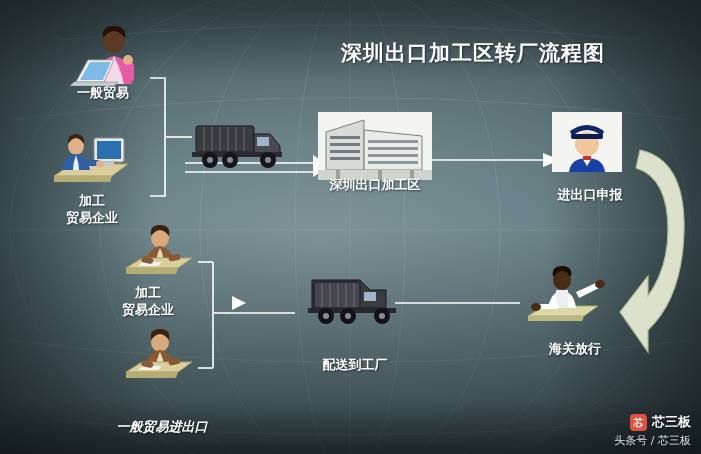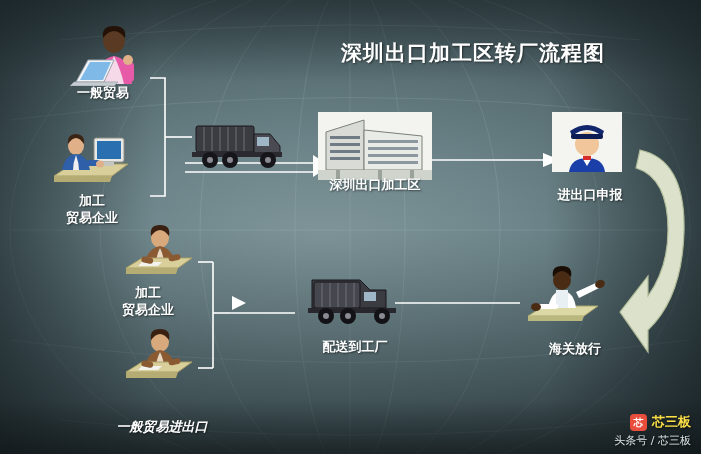--- a/index.html
+++ b/index.html
@@ -85,21 +85,21 @@
     width: 17px; height: 17px;
     border-radius: 4px;
     background: #e94d3c;
     color: #fff;
     font-size: 10px;
     line-height: 17px;
     text-align: center;
     font-weight: bold;
   }
   .wm-name {
-    color: #fde047;
+    color: #ffffff;
     font-size: 13px;
     font-weight: bold;
     text-shadow: 1px 1px 2px rgba(0,0,0,0.6);
   }
   .wm-sub {
     color: #dfe6e7;
     font-size: 11px;
     text-shadow: 1px 1px 2px rgba(0,0,0,0.6);
   }
 </style>
@@ -289,21 +289,21 @@
       <rect x="68" y="20" width="12" height="9" fill="#9fb6c6"></rect>
       <rect x="12" y="36" width="88" height="5" fill="#27272d"></rect>
       <circle cx="30" cy="44" r="8" fill="#131317"></circle>
         <circle cx="30" cy="44" r="3" fill="#8a8a92"></circle>
       <circle cx="52" cy="44" r="8" fill="#131317"></circle>
         <circle cx="52" cy="44" r="3" fill="#8a8a92"></circle>
       <circle cx="86" cy="44" r="8" fill="#131317"></circle>
         <circle cx="86" cy="44" r="3" fill="#8a8a92"></circle>
     </svg>
   </div>
-  <div class="label" style="left:300px;top:338px;width:110px;">配送到工厂</div>
+  <div class="label" style="left:300px;top:356px;width:110px;">配送到工厂</div>
 
   <div class="node" style="left:112px;top:224px;width:92px;height:58px;">
     <svg viewBox="0 0 92 58" width="92" height="58">
       <ellipse cx="48" cy="14" rx="9" ry="10" fill="#d8a97d"></ellipse>
       <path d="M39 12 q9 -12 18 0 q2 -11 -9 -11 q-11 0 -9 11z" fill="#3a2010"></path>
       <path d="M32 40 q4 -16 16 -18 q12 2 16 18z" fill="#8a5a33"></path>
       <path d="M48 24 q-4 8 -4 16 h8 q0 -8 -4 -16z" fill="#e8d8c0"></path>
       <path d="M14 44 l16 -10 h50 l-14 10z" fill="#d8cf9a" stroke="#a99f66"></path>
       <path d="M14 44 h52 l-2 6 h-50z" fill="#b5ac74"></path>
       <path d="M30 38 h20 l-4 4 h-20z" fill="#f2f2ee"></path>

